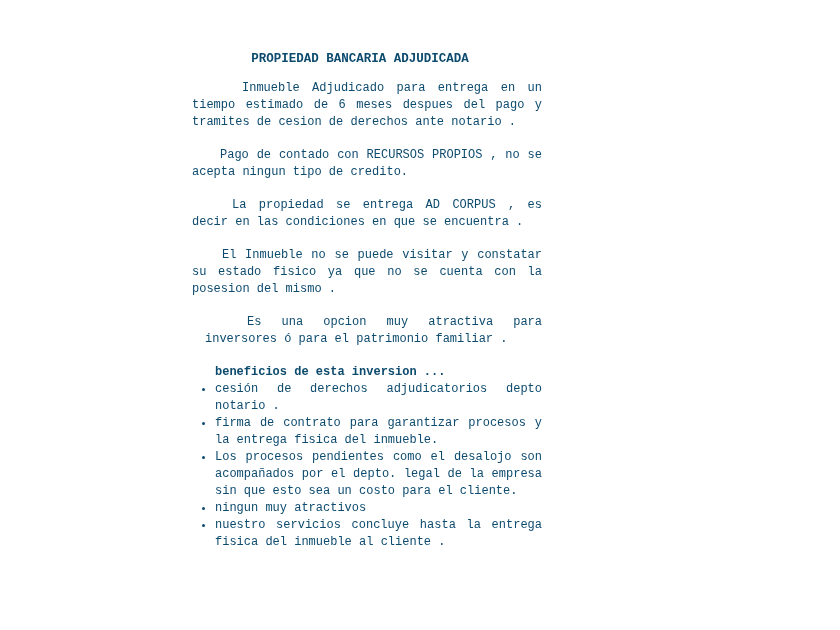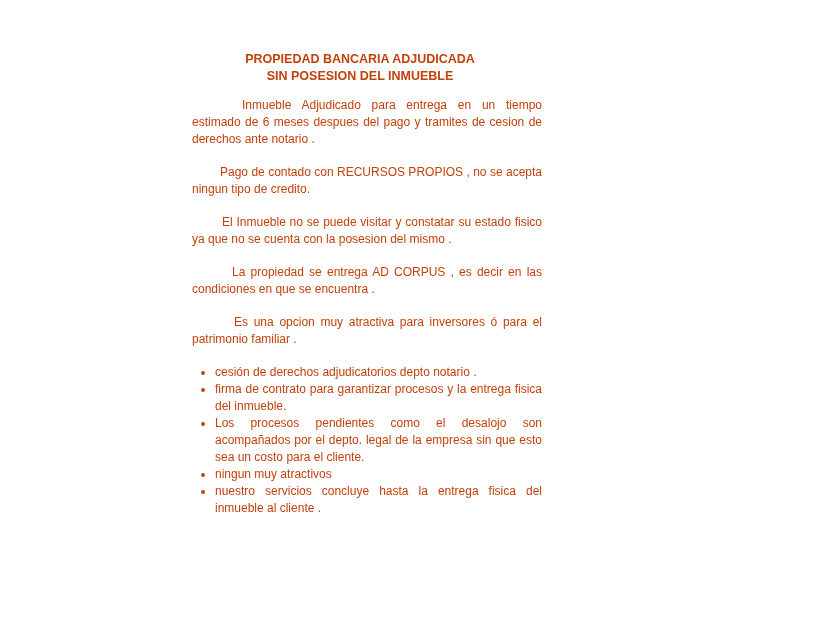--- a/index.html
+++ b/index.html
@@ -11,42 +11,42 @@
     height: 630px;
     background: #ffffff;
     position: relative;
     overflow: hidden;
   }
   .doc-content {
     position: absolute;
     left: 192px;
     top: 51px;
     width: 350px;
-    color: #c2410c;
-    font-family: Liberation Sans, sans-serif;
+    color: #0c4a6e;
+    font-family: Liberation Mono, monospace;
     font-size: 12px;
     line-height: 17px;
   }
   .doc-title {
     font-weight: 700;
     font-size: 12.5px;
     line-height: 17px;
     text-align: center;
     margin: 0 14px 7px 0;
   }
   .para {
     margin: 0 0 16px 0;
     text-align: justify;
   }
   .indent-p0 { text-indent: 50px; margin-top: 12px; }
   .indent-p1 { text-indent: 28px; }
   .indent-p2 { text-indent: 24px; }
   .indent-p3 { text-indent: 30px; }
   .indent-p4 { text-indent: 40px; }
-  .indent-p5 { text-indent: 42px; }
+  .indent-p5 { text-indent: 42px; margin-left: 13px; }
   .benefits-heading {
     font-weight: 700;
     padding-left: 23px;
     margin: 0;
     text-align: left;
   }
   ul.benefits-list {
     margin: 0;
     padding-left: 23px;
     list-style: disc outside;
@@ -57,29 +57,29 @@
   }
 </style>
 </head>
 <body>
 
 <div class="doc-page">
   <div class="doc-content">
 
     <div class="doc-title">
       <div>PROPIEDAD BANCARIA ADJUDICADA</div>
-      <div>SIN POSESION DEL INMUEBLE</div>
     </div>
 
     <p class="para indent-p0">Inmueble Adjudicado para entrega en un tiempo estimado de 6 meses despues del pago y tramites de cesion de derechos ante notario .</p>
     <p class="para indent-p1">Pago de contado con RECURSOS PROPIOS , no se acepta ningun tipo de credito.</p>
+    <p class="para indent-p4">La propiedad se entrega AD CORPUS , es decir en las condiciones  en que se encuentra .</p>
     <p class="para indent-p3">El Inmueble no se puede visitar y constatar su estado fisico ya que no se cuenta con la posesion del mismo .</p>
-    <p class="para indent-p4">La propiedad se entrega AD CORPUS , es decir en las condiciones  en que se encuentra .</p>
     <p class="para indent-p5">Es una opcion muy atractiva para inversores ó para el patrimonio familiar .</p>
 
+    <div class="benefits-heading">beneficios de esta inversion ...</div>
 
     <ul class="benefits-list">
       <li>cesión de derechos adjudicatorios depto notario .</li>
       <li>firma de contrato para garantizar procesos  y la entrega fisica del inmueble.</li>
       <li>Los procesos pendientes como el desalojo son acompañados por el depto. legal de la empresa sin que esto sea un costo para el cliente.</li>
       <li>ningun muy atractivos</li>
       <li>nuestro servicios concluye hasta la entrega fisica del inmueble al cliente .</li>
     </ul>
 
   </div>

